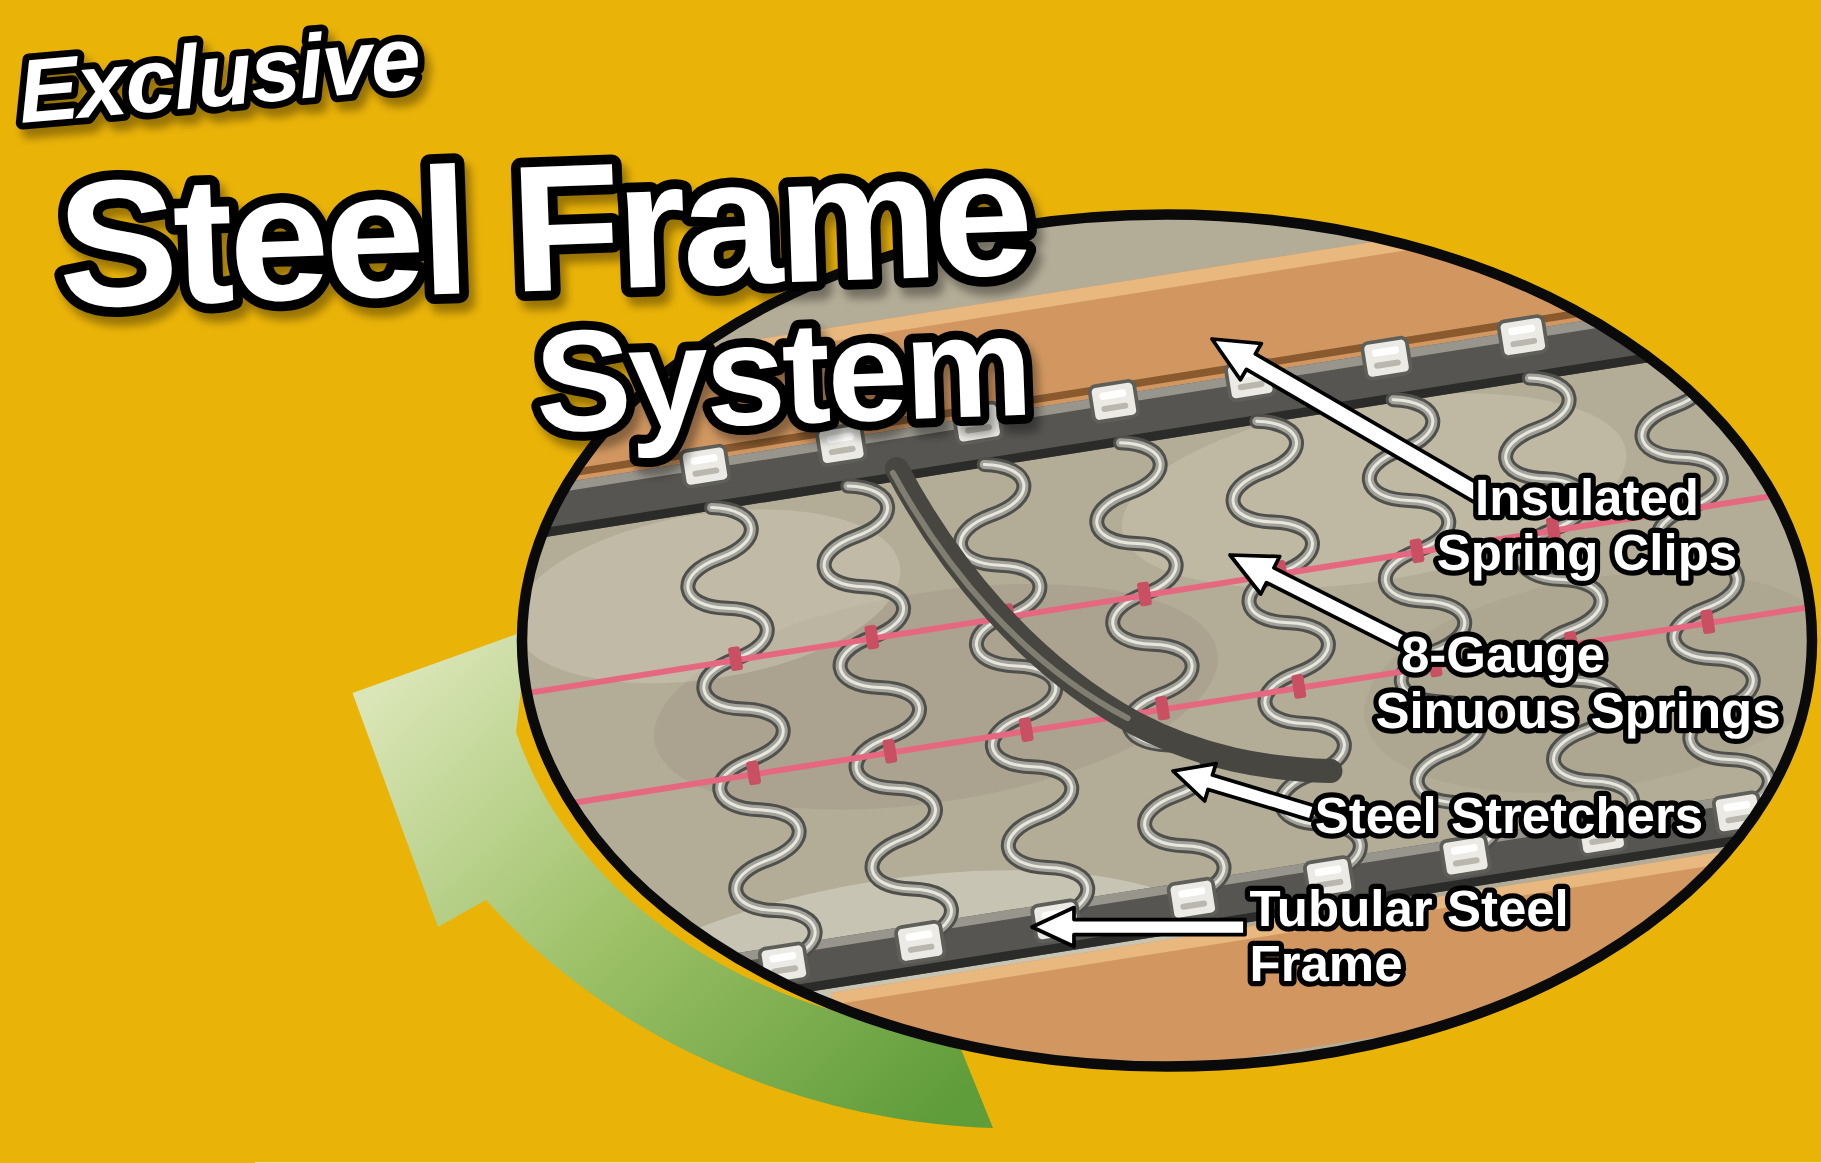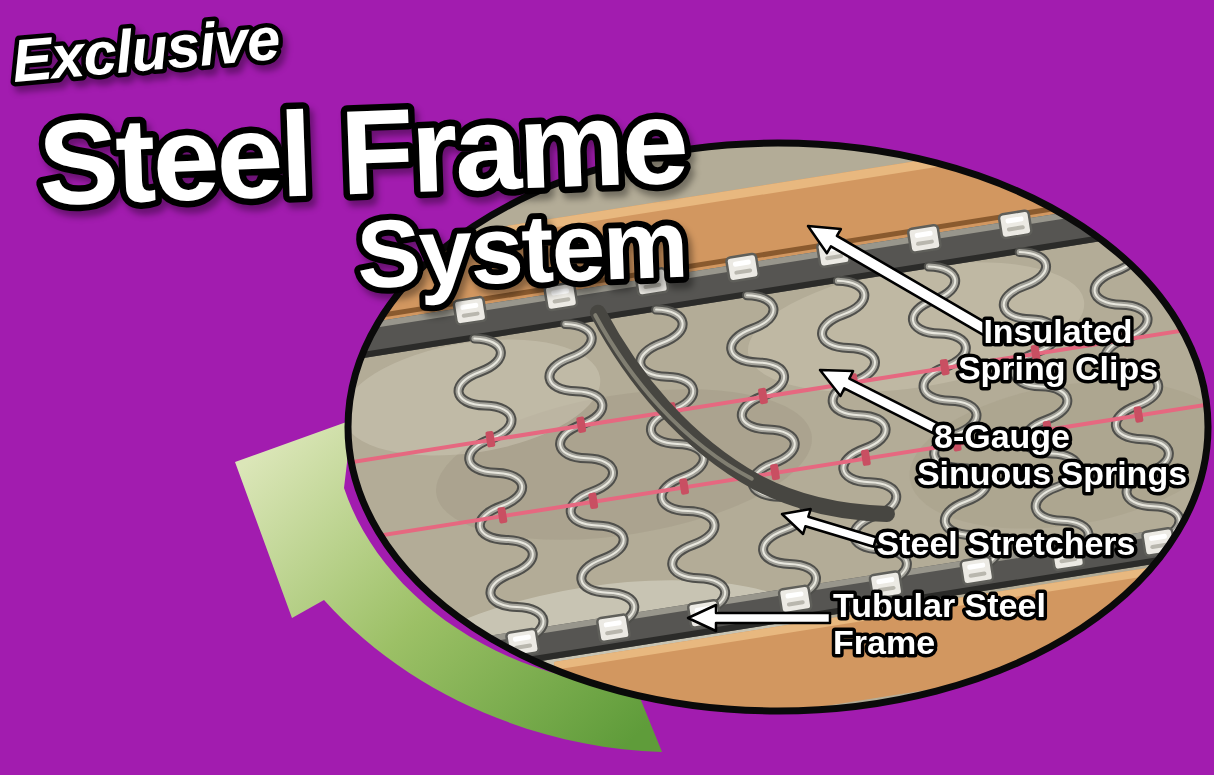--- a/index.html
+++ b/index.html
@@ -1,20 +1,20 @@
 <!DOCTYPE html>
 <html><head>
 <meta charset="utf-8">
 <style>
   html, body { margin: 0; padding: 0; background: #ffffff; }
   .canvas {
     position: relative;
     width: 1214px;
     height: 775px;
-    background: #a21caf;
+    background: #eab308;
     overflow: hidden;
     font-family: "Liberation Sans", sans-serif;
   }
   svg { display: block; }
   .title-text {
     font-family: "Liberation Sans", sans-serif;
     font-weight: bold;
     fill: #ffffff;
     stroke: #000000;
     paint-order: stroke;

